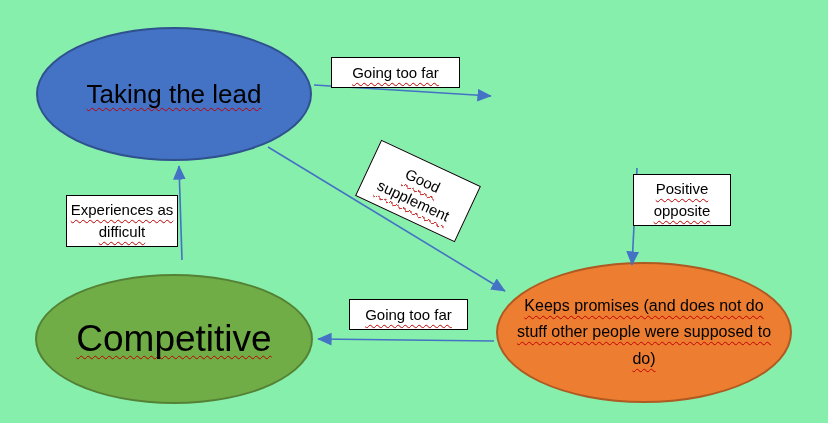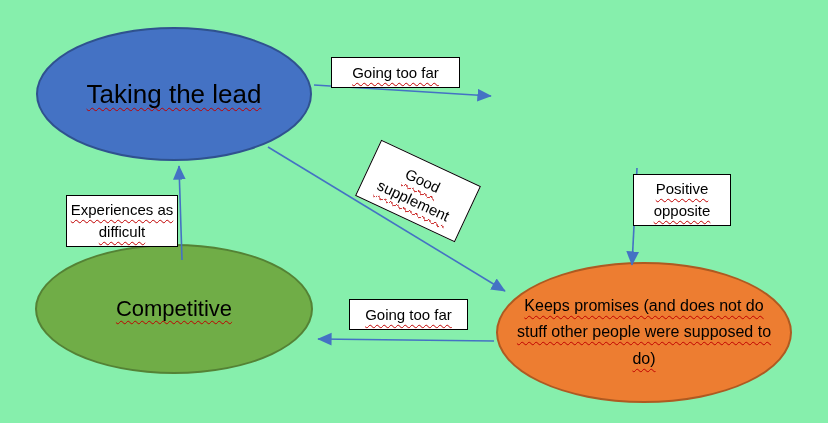--- a/index.html
+++ b/index.html
@@ -31,23 +31,23 @@
     left: 36px; top: 27px; width: 276px; height: 134px;
     background: var(--blue-fill); border: 2px solid var(--blue-stroke);
     font-size: 26px;
   }
   .node-gold {
     left: 496px; top: 37px; width: 283px; height: 129px;
     background: var(--gold-fill); border: 2px solid var(--gold-stroke);
     font-size: 29px;
   }
   .node-green {
-    left: 35px; top: 244px; width: 278px; height: 130px;
+    left: 35px; top: 274px; width: 278px; height: 130px;
     background: var(--green-fill); border: 2px solid var(--green-stroke);
-    font-size: 22px;
+    font-size: 37px;
   }
   .node-orange {
     left: 496px; top: 262px; width: 296px; height: 141px;
     background: var(--orange-fill); border: 2px solid var(--orange-stroke);
     font-size: 16px;
     line-height: 1.65;
     padding: 0 16px;
   }
   
   .sq {

